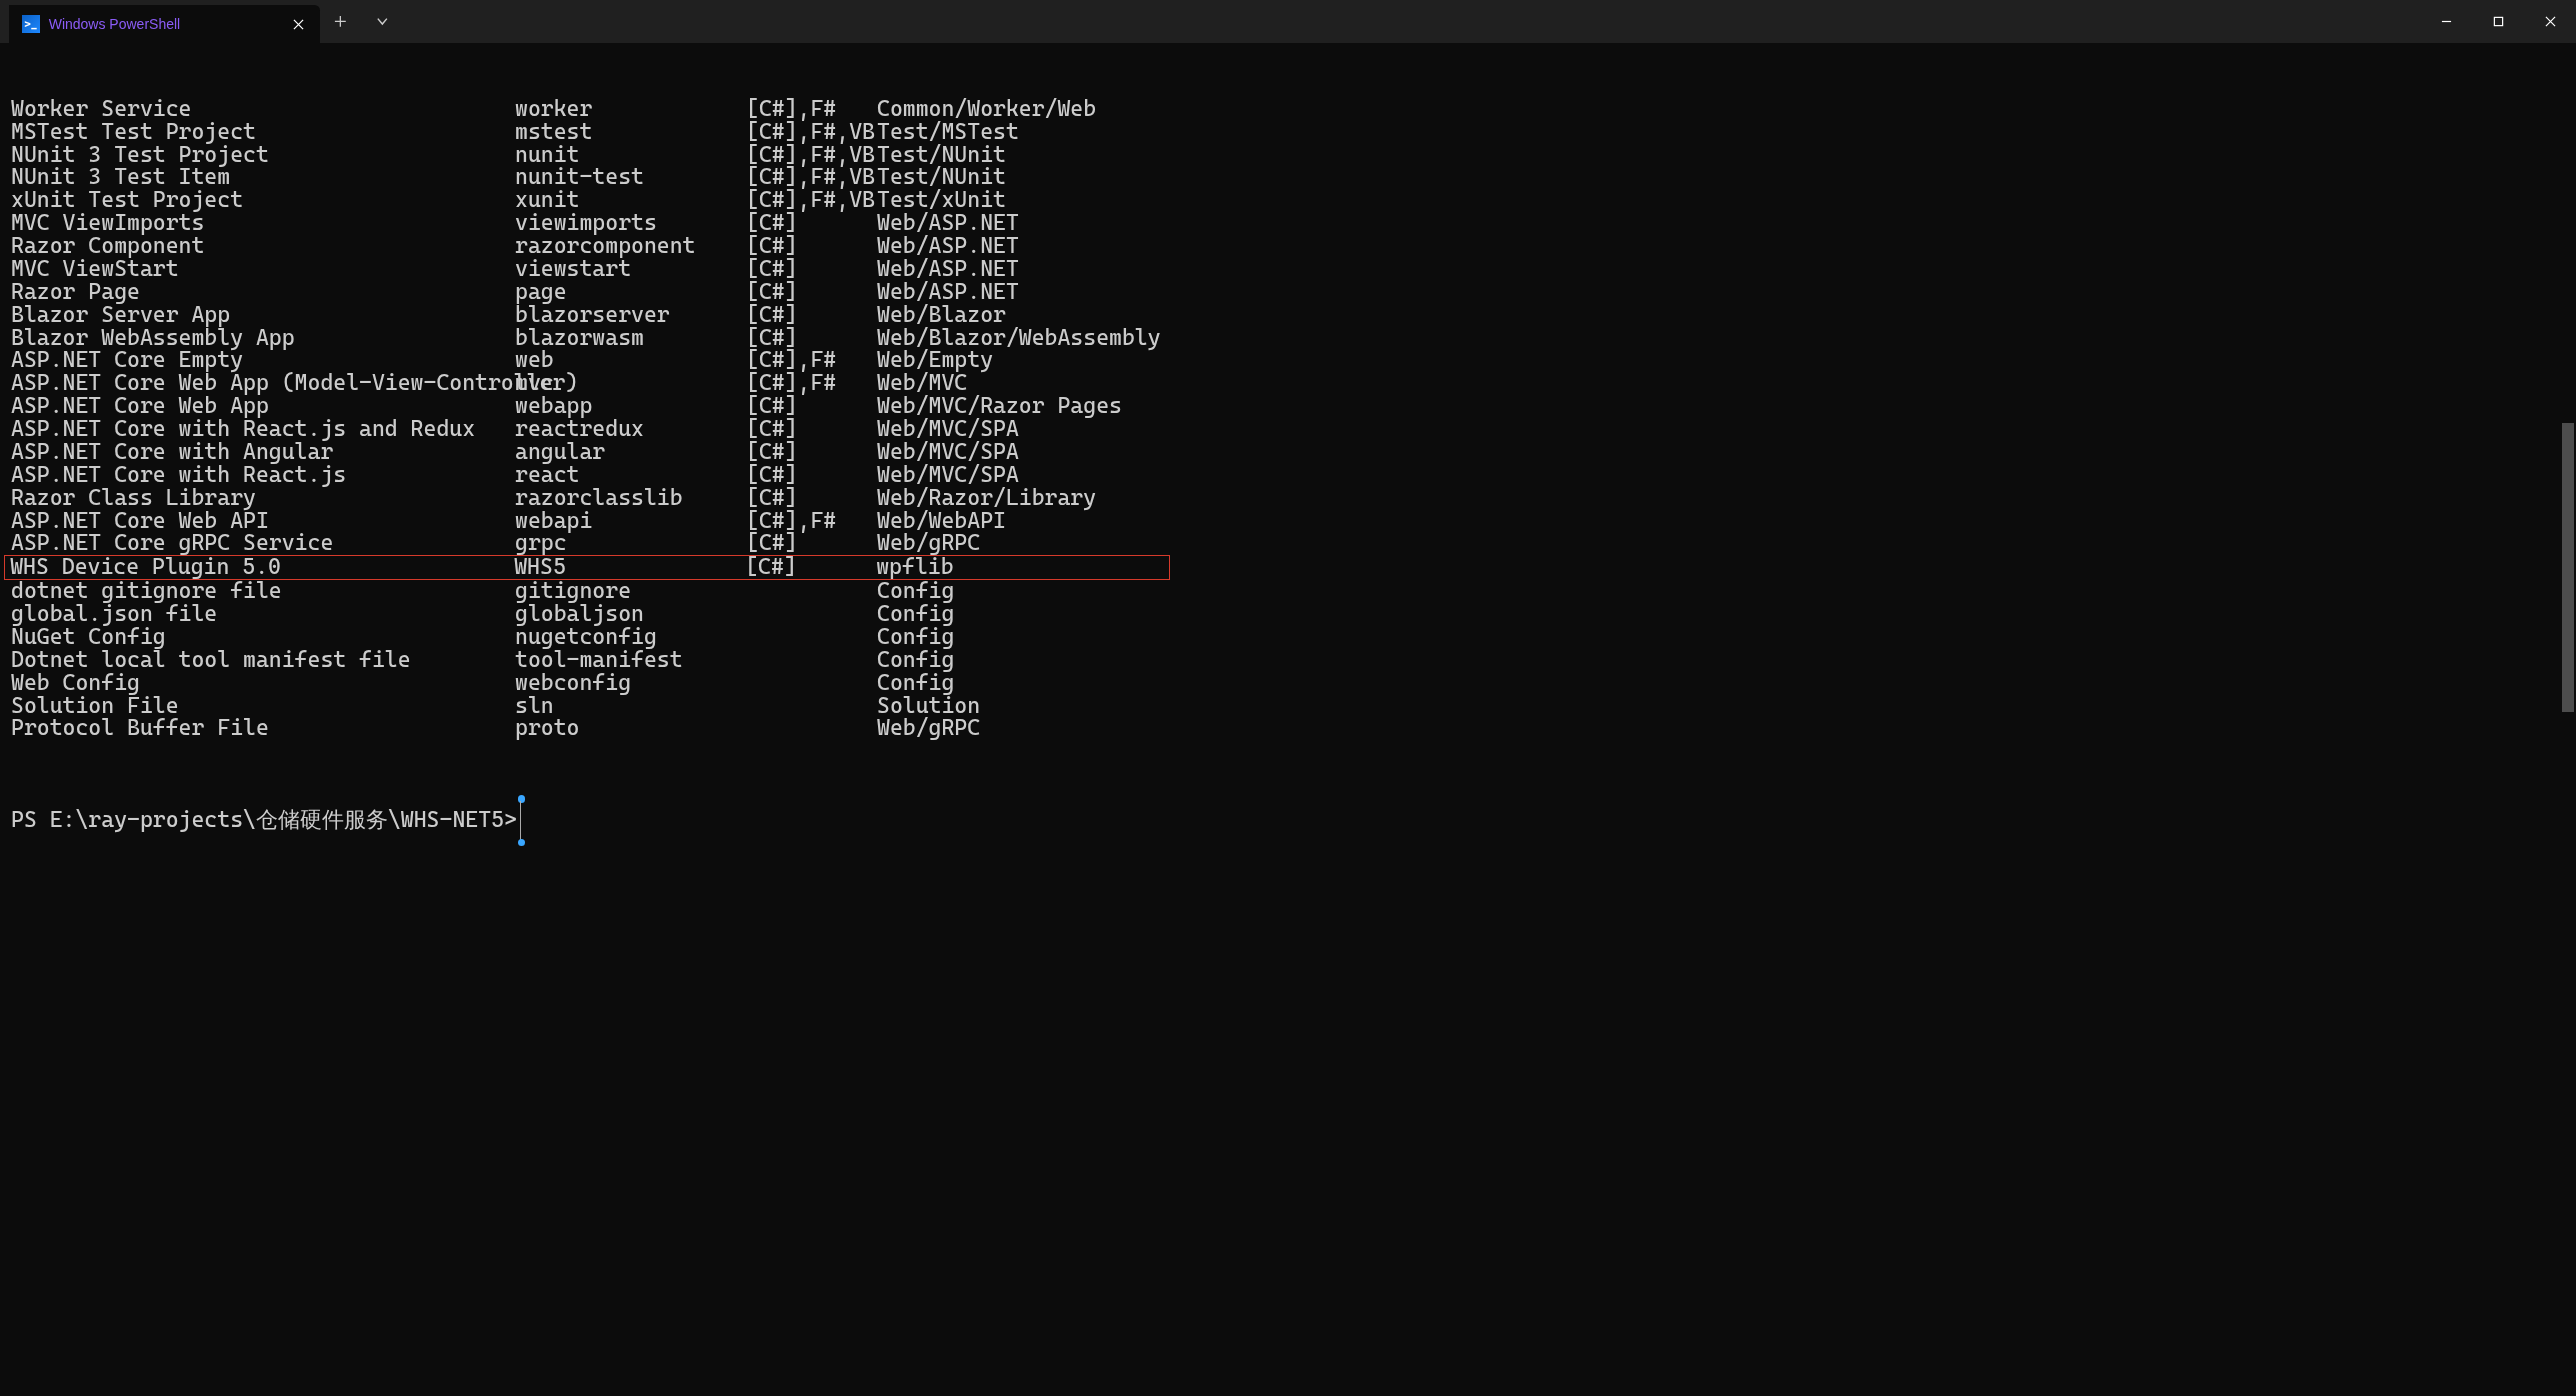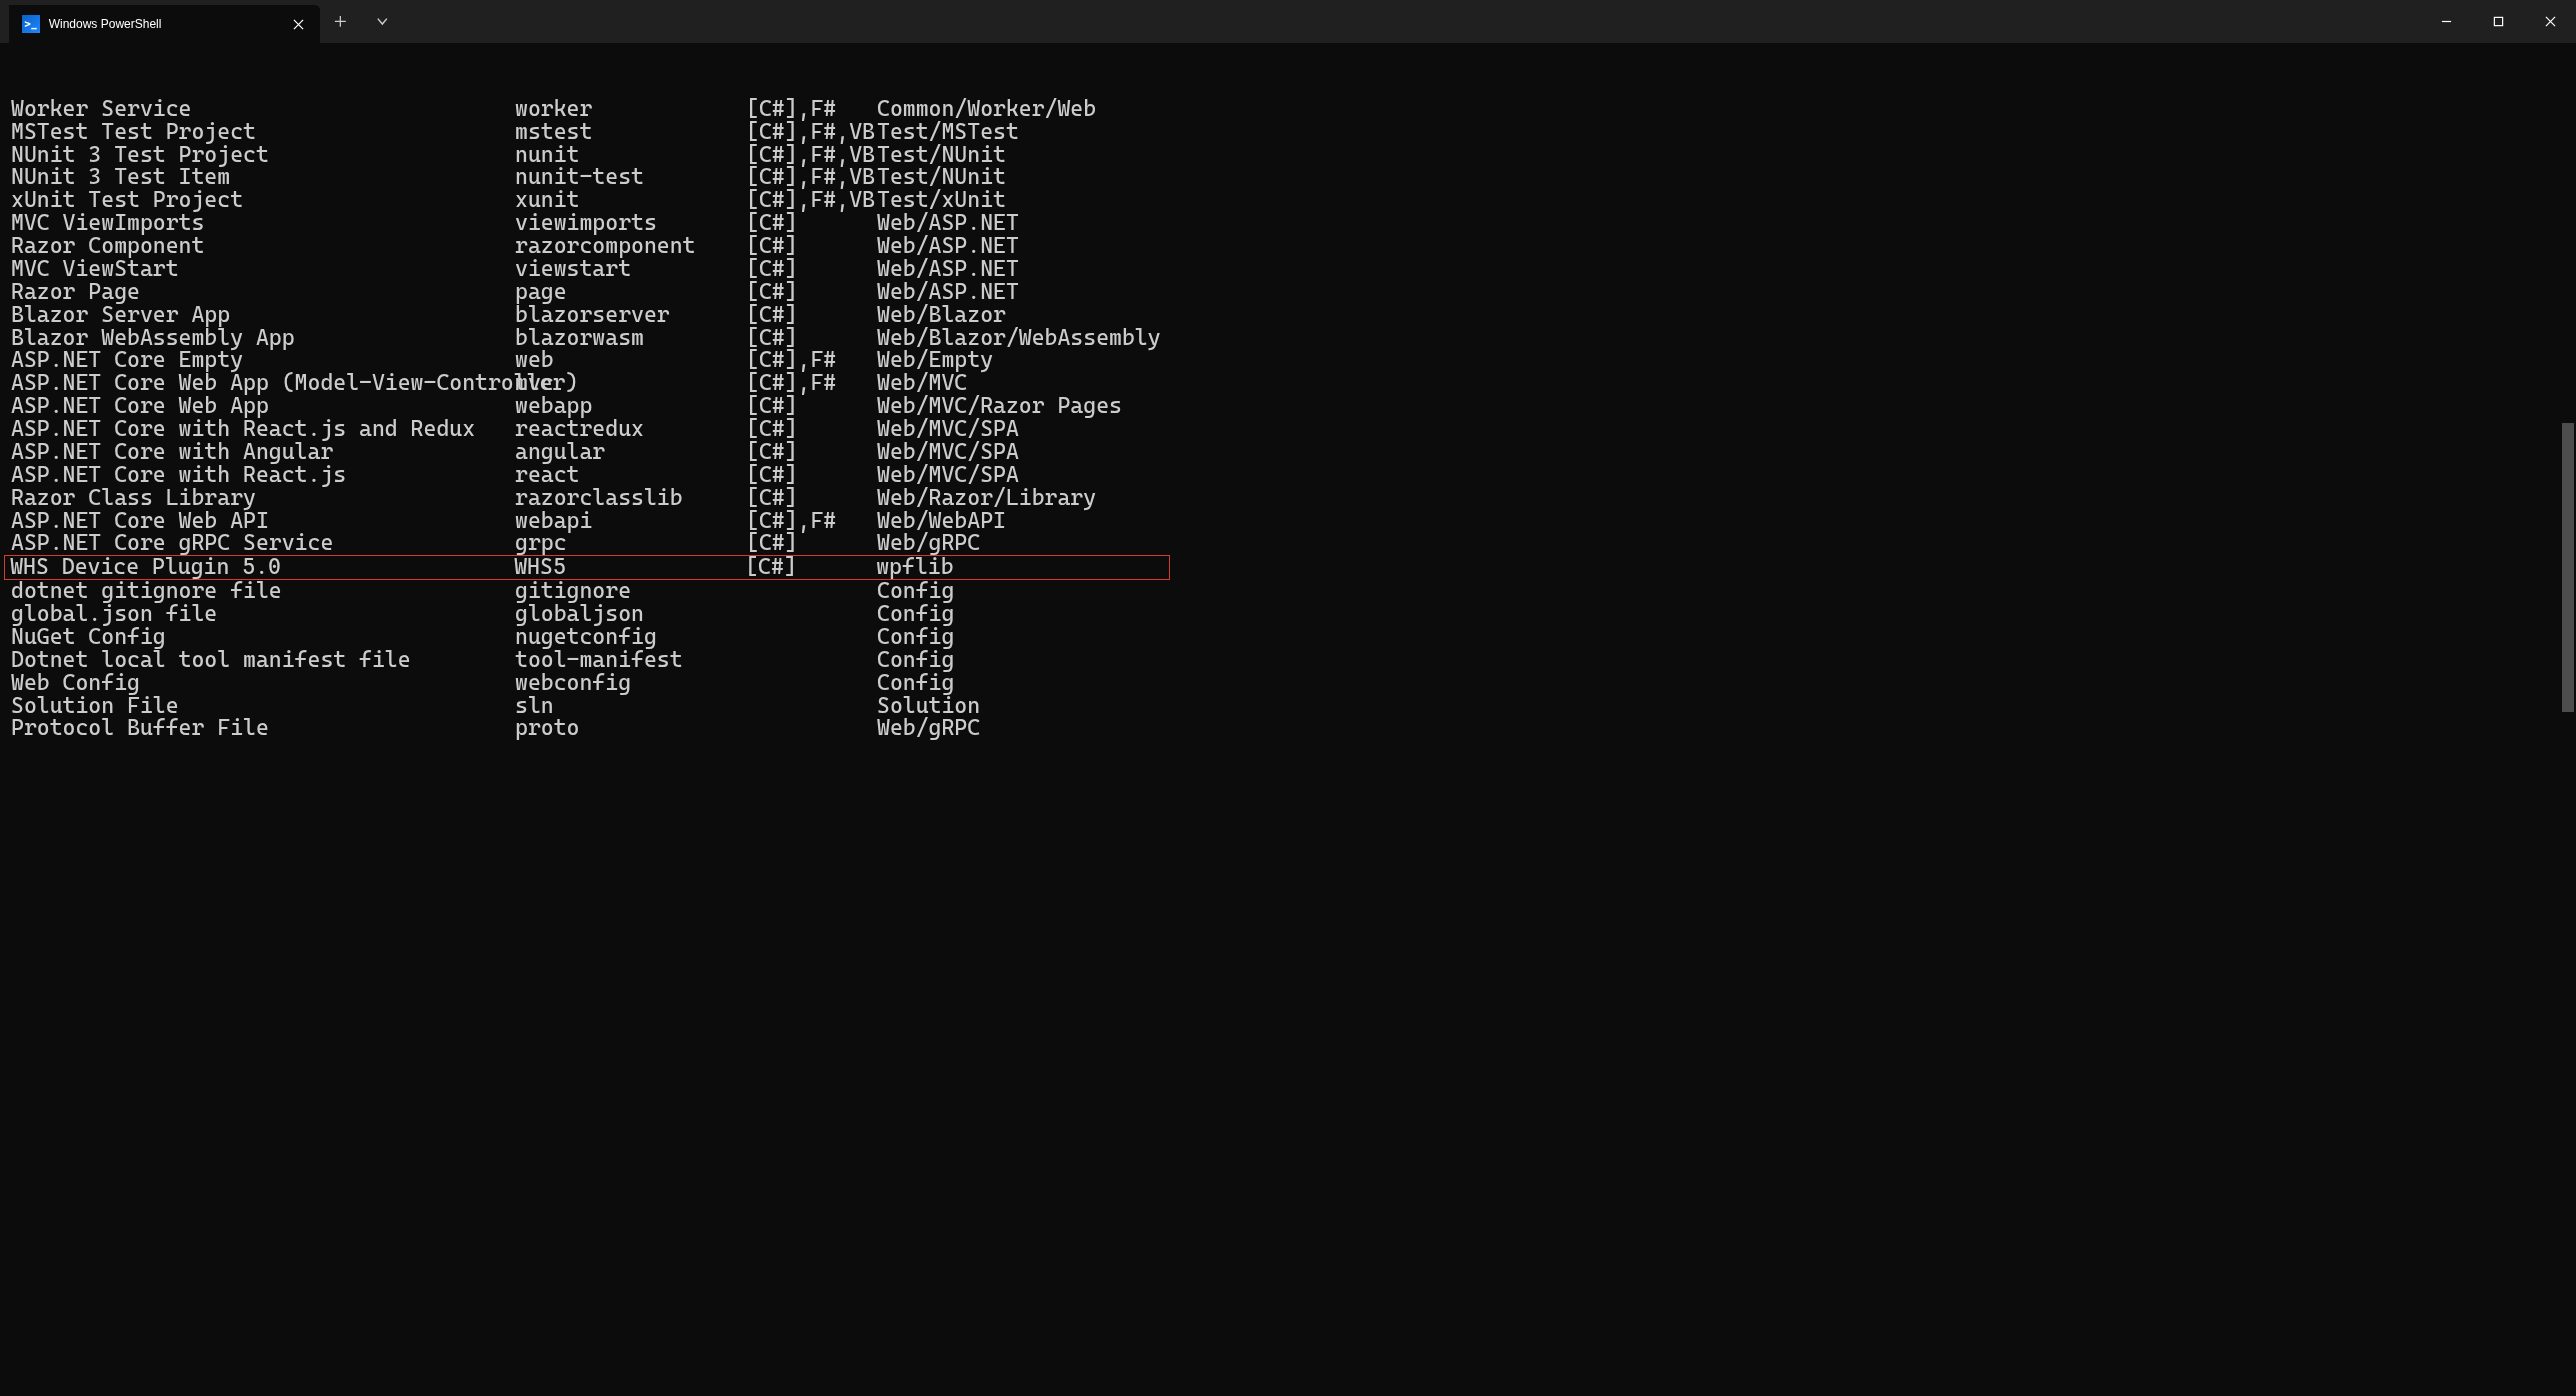--- a/index.html
+++ b/index.html
@@ -48,22 +48,22 @@
     background: linear-gradient(135deg, #0b61c7 0%, #1d88ff 100%);
     display: flex;
     align-items: center;
     justify-content: center;
     font-size: 11px;
     color: #fff;
     font-weight: bold;
   }
   .tab-title {
     font-family: "Segoe UI", sans-serif;
-    font-size: 12px;
-    color: #ffffff;
+    font-size: 14px;
+    color: #8b5cf6;
   }
   .tab-close {
     margin-left: auto;
     width: 25px;
     height: 25px;
     display: flex;
     align-items: center;
     justify-content: center;
     color: #ffffff;
   }
@@ -206,19 +206,23 @@
       <div class="win-btn">
         <svg viewBox="0 0 12 12">
             <path d="M1 1 L11 11 M11 1 L1 11"></path>
           </svg>
       </div>
     </div>
   </div>
 
   <div class="terminal">
     <div id="rows-container"><div class="row"><span class="c1">Worker Service</span><span class="c2">worker</span><span class="c3">[C#],F#</span><span class="c4">Common/Worker/Web</span></div><div class="row"><span class="c1">MSTest Test Project</span><span class="c2">mstest</span><span class="c3">[C#],F#,VB</span><span class="c4">Test/MSTest</span></div><div class="row"><span class="c1">NUnit 3 Test Project</span><span class="c2">nunit</span><span class="c3">[C#],F#,VB</span><span class="c4">Test/NUnit</span></div><div class="row"><span class="c1">NUnit 3 Test Item</span><span class="c2">nunit-test</span><span class="c3">[C#],F#,VB</span><span class="c4">Test/NUnit</span></div><div class="row"><span class="c1">xUnit Test Project</span><span class="c2">xunit</span><span class="c3">[C#],F#,VB</span><span class="c4">Test/xUnit</span></div><div class="row"><span class="c1">MVC ViewImports</span><span class="c2">viewimports</span><span class="c3">[C#]</span><span class="c4">Web/ASP.NET</span></div><div class="row"><span class="c1">Razor Component</span><span class="c2">razorcomponent</span><span class="c3">[C#]</span><span class="c4">Web/ASP.NET</span></div><div class="row"><span class="c1">MVC ViewStart</span><span class="c2">viewstart</span><span class="c3">[C#]</span><span class="c4">Web/ASP.NET</span></div><div class="row"><span class="c1">Razor Page</span><span class="c2">page</span><span class="c3">[C#]</span><span class="c4">Web/ASP.NET</span></div><div class="row"><span class="c1">Blazor Server App</span><span class="c2">blazorserver</span><span class="c3">[C#]</span><span class="c4">Web/Blazor</span></div><div class="row"><span class="c1">Blazor WebAssembly App</span><span class="c2">blazorwasm</span><span class="c3">[C#]</span><span class="c4">Web/Blazor/WebAssembly</span></div><div class="row"><span class="c1">ASP.NET Core Empty</span><span class="c2">web</span><span class="c3">[C#],F#</span><span class="c4">Web/Empty</span></div><div class="row"><span class="c1">ASP.NET Core Web App (Model-View-Controller)</span><span class="c2">mvc</span><span class="c3">[C#],F#</span><span class="c4">Web/MVC</span></div><div class="row"><span class="c1">ASP.NET Core Web App</span><span class="c2">webapp</span><span class="c3">[C#]</span><span class="c4">Web/MVC/Razor Pages</span></div><div class="row"><span class="c1">ASP.NET Core with React.js and Redux</span><span class="c2">reactredux</span><span class="c3">[C#]</span><span class="c4">Web/MVC/SPA</span></div><div class="row"><span class="c1">ASP.NET Core with Angular</span><span class="c2">angular</span><span class="c3">[C#]</span><span class="c4">Web/MVC/SPA</span></div><div class="row"><span class="c1">ASP.NET Core with React.js</span><span class="c2">react</span><span class="c3">[C#]</span><span class="c4">Web/MVC/SPA</span></div><div class="row"><span class="c1">Razor Class Library</span><span class="c2">razorclasslib</span><span class="c3">[C#]</span><span class="c4">Web/Razor/Library</span></div><div class="row"><span class="c1">ASP.NET Core Web API</span><span class="c2">webapi</span><span class="c3">[C#],F#</span><span class="c4">Web/WebAPI</span></div><div class="row"><span class="c1">ASP.NET Core gRPC Service</span><span class="c2">grpc</span><span class="c3">[C#]</span><span class="c4">Web/gRPC</span></div><div class="row highlight-row"><span class="c1">WHS Device Plugin 5.0</span><span class="c2">WHS5</span><span class="c3">[C#]</span><span class="c4">wpflib</span></div><div class="row"><span class="c1">dotnet gitignore file</span><span class="c2">gitignore</span><span class="c3"></span><span class="c4">Config</span></div><div class="row"><span class="c1">global.json file</span><span class="c2">globaljson</span><span class="c3"></span><span class="c4">Config</span></div><div class="row"><span class="c1">NuGet Config</span><span class="c2">nugetconfig</span><span class="c3"></span><span class="c4">Config</span></div><div class="row"><span class="c1">Dotnet local tool manifest file</span><span class="c2">tool-manifest</span><span class="c3"></span><span class="c4">Config</span></div><div class="row"><span class="c1">Web Config</span><span class="c2">webconfig</span><span class="c3"></span><span class="c4">Config</span></div><div class="row"><span class="c1">Solution File</span><span class="c2">sln</span><span class="c3"></span><span class="c4">Solution</span></div><div class="row"><span class="c1">Protocol Buffer File</span><span class="c2">proto</span><span class="c3"></span><span class="c4">Web/gRPC</span></div></div>
+    <div class="prompt-line">
+      <span>PS E:\ray-projects\仓储硬件服务\WHS-NET5&gt;</span>
+      <span class="cursor"><span class="bar"></span></span>
+    </div>
   </div>
 
   <div class="scrollbar">
     <div class="scrollbar-thumb"></div>
   </div>
 </div>
 
 
 </body></html>

